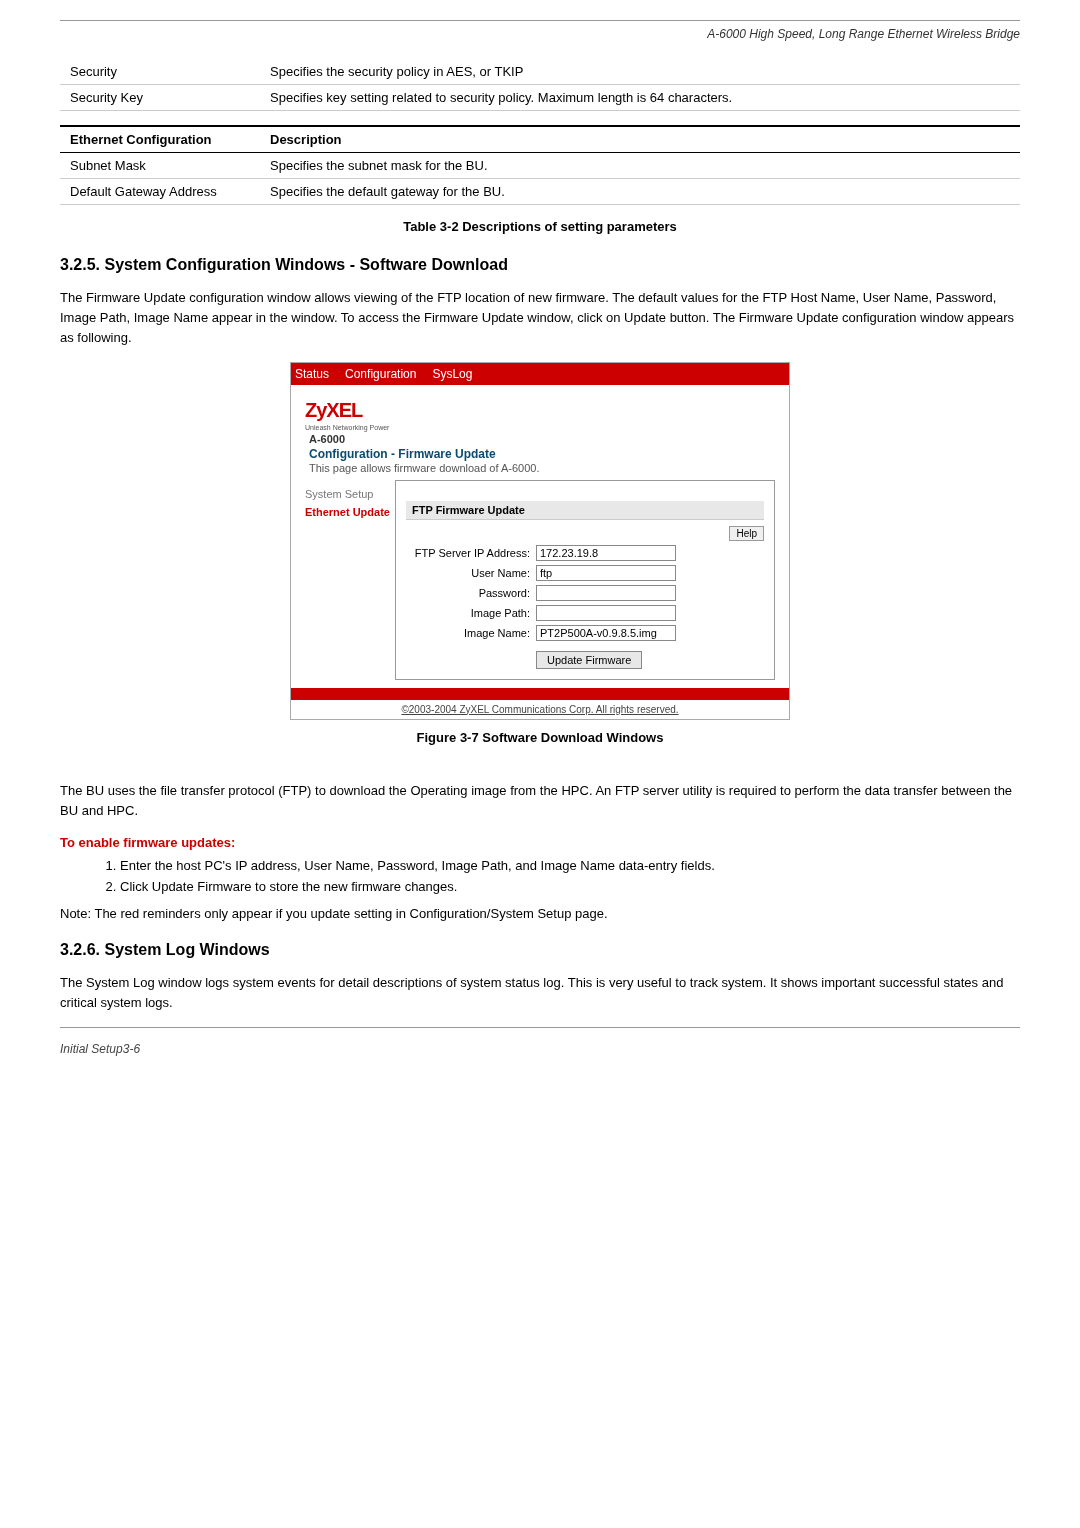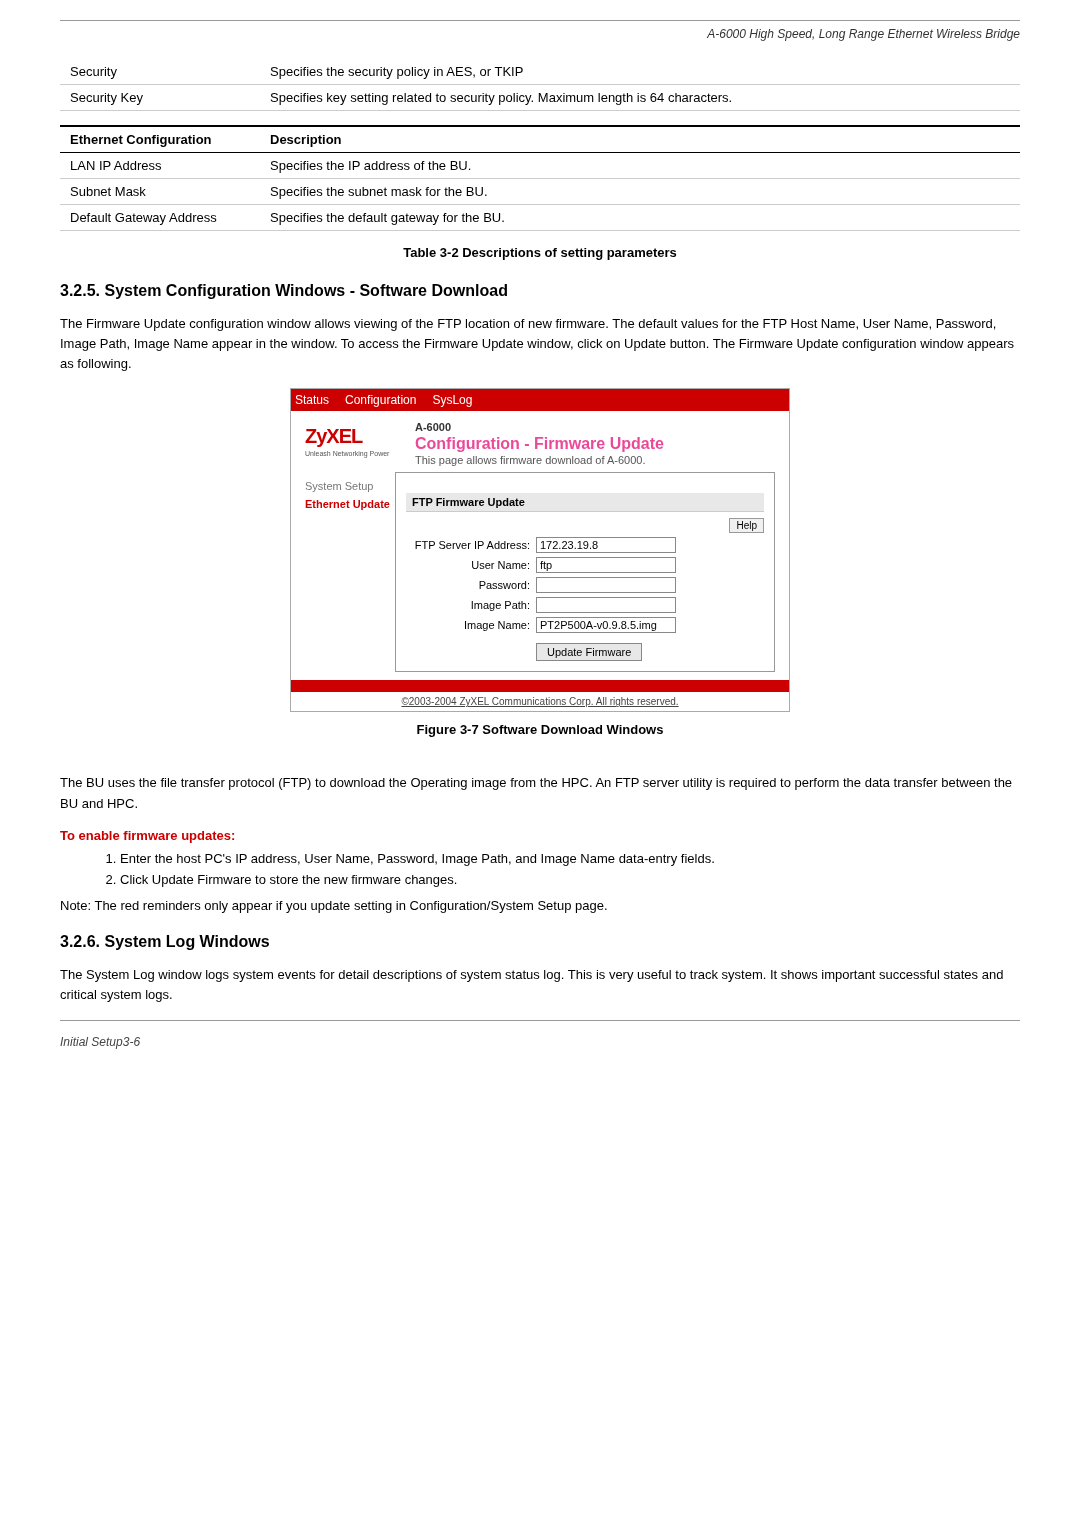--- a/index.html
+++ b/index.html
@@ -85,21 +85,22 @@
       font-size: 12px;
       display: flex;
       gap: 16px;
     }
     .screenshot-topbar span {
       cursor: pointer;
     }
     .screenshot-content {
       padding: 10px 14px 0 14px;
       display: flex;
-      gap: 16px;
+      gap: 0;
+      flex-direction: column;
     }
     .zyxel-logo {
       width: 90px;
       flex-shrink: 0;
       padding-top: 4px;
     }
     .zyxel-logo .logo-text {
       font-size: 20px;
       font-weight: 900;
       color: #cc0000;
@@ -116,23 +117,23 @@
       flex: 1;
       padding-left: 4px;
     }
     .zyxel-model {
       font-size: 11px;
       font-weight: bold;
       color: #333;
       margin-bottom: 2px;
     }
     .zyxel-page-title {
-      font-size: 16px;
-      font-weight: bold;
-      color: #ec4899;
+      font-size: 12px;
+      font-weight: bold;
+      color: #0c4a6e;
     }
     .zyxel-page-desc {
       font-size: 11px;
       color: #555;
       margin-top: 1px;
     }
 
     .screenshot-nav-area {
       display: flex;
       padding: 6px 14px 0 14px;
@@ -284,24 +285,20 @@
 
 <table class="desc-table">
   <thead>
     <tr>
       <th class="col1">Ethernet Configuration</th>
       <th>Description</th>
     </tr>
   </thead>
   <tbody id="table2-body">
       <tr>
-        <td class="col1">LAN IP Address</td>
-        <td>Specifies the IP address of the BU.</td>
-      </tr>
-      <tr>
         <td class="col1">Subnet Mask</td>
         <td>Specifies the subnet mask for the BU.</td>
       </tr>
       <tr>
         <td class="col1">Default Gateway Address</td>
         <td>Specifies the default gateway for the BU.</td>
       </tr>
     </tbody>
 </table>
 

